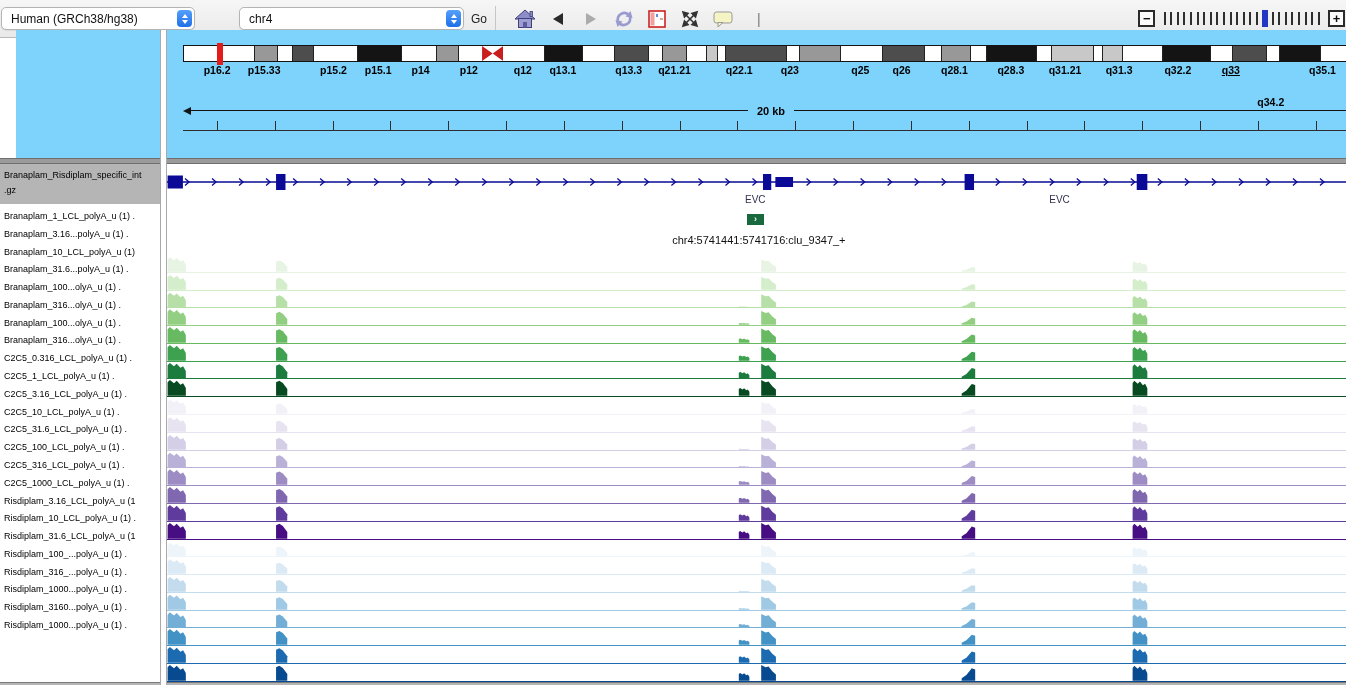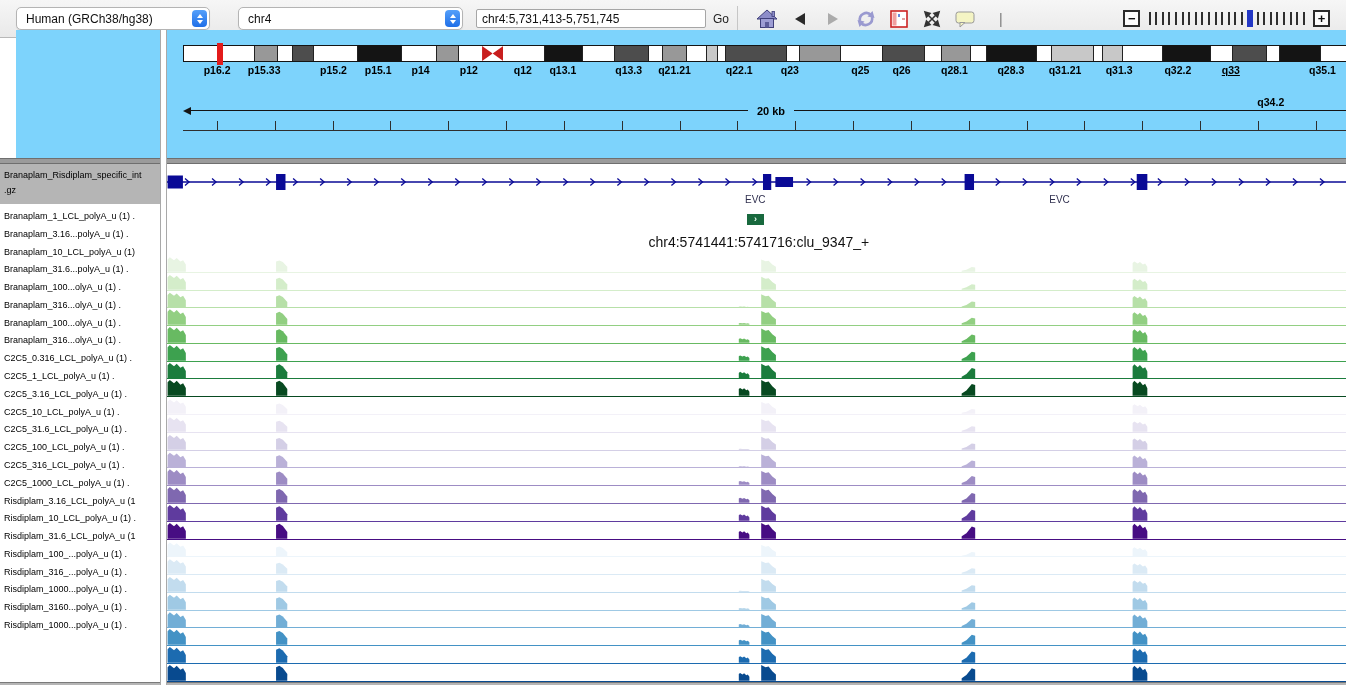--- a/index.html
+++ b/index.html
@@ -2,32 +2,32 @@
 <html><head>
 <meta charset="utf-8">
 <style>
   html,body{margin:0;padding:0}
   body{width:1346px;height:685px;position:relative;overflow:hidden;background:#fff;
        font-family:"Liberation Sans",sans-serif;-webkit-font-smoothing:antialiased}
 
   
   .toolbar{position:absolute;top:0;left:0;right:0;height:38px;box-sizing:border-box;
     background:linear-gradient(#f6f6f6,#e9e9e9);border-bottom:1px solid #b8b8b8;
-    display:flex;align-items:center;padding:0 16px}
+    display:flex;align-items:center;padding:0 1px}
   .mac-select{height:21px;background:#fff;border:1px solid #b4b4b4;border-radius:5px;
     display:flex;align-items:center;font-size:12px;color:#111;padding-left:9px;
     box-shadow:0 1px 1px rgba(0,0,0,.08)}
   .stepper{width:15px;height:17px;border-radius:4px;margin-left:auto;margin-right:2px;
     background:linear-gradient(#55a0fa,#1f6fe8);display:flex;flex-direction:column;
     align-items:center;justify-content:center;gap:2px}
   .stepper i{display:block;width:0;height:0;border-left:3.5px solid transparent;border-right:3.5px solid transparent}
   .stepper .up{border-bottom:4px solid #fff}
   .stepper .dn{border-top:4px solid #fff}
   .sel-genome{width:183px}
-  .sel-chrom{width:214px;margin-left:28px}
+  .sel-chrom{width:214px;margin-left:44px}
   .locus{width:218px;height:17px;border:1px solid #a6a6a6;border-radius:2px;font-size:12px;
     font-family:"Liberation Sans",sans-serif;padding:0 5px;margin-left:13px;background:#fff;color:#111}
   .go{font-size:12px;color:#222;margin:0 8px 0 7px}
   .tsep{width:1px;height:26px;background:#c6c6c6;margin-right:12px}
   .ticon{width:24px;height:24px;display:flex;align-items:center;justify-content:center;margin:0 4.5px}
   .pipe{color:#777;font-size:14px;margin-left:18px}
   .zoomctl{margin-left:auto;display:flex;align-items:center}
   .zbox{width:13px;height:13px;border:2px solid #2b2b2b;background:#fcfcfc;display:flex;
     align-items:center;justify-content:center;font-size:13px;font-weight:bold;color:#111;line-height:1}
   #zticks{display:flex;align-items:center;margin:0 6px}
@@ -71,21 +71,21 @@
   .sb-refseq{height:47px;padding:17px 0 0 4px;box-sizing:border-box}
   .sb-sel{height:40px;background:#b5b5b5;padding:4px 16px 0 4px;box-sizing:border-box;line-height:15px;margin-bottom:4px;overflow:hidden;white-space:nowrap}
   .sb-cov{height:17.7917px;line-height:17.7917px;padding-left:4px;white-space:nowrap;overflow:hidden}
   .tmain{position:absolute;left:167px;right:0;top:0;height:100%}
   .row-refseq{position:relative;height:47px}
   .row-refseq svg{position:absolute;inset:0;width:100%;height:100%;display:block}
   .gene-label{position:absolute;top:30px;transform:translateX(-50%);font-size:10px;color:#30304f}
   .row-feature{position:relative;height:44px}
   .feat{position:absolute;top:3px;height:11px;width:17px;background:#18693e;color:#eafff2;
     font-size:9px;line-height:11px;text-align:center;font-weight:bold}
-  .featlbl{position:absolute;top:23px;transform:translateX(-50%);font-size:14px;color:#111;white-space:nowrap}
+  .featlbl{position:absolute;top:23px;transform:translateX(-50%);font-size:11px;color:#111;white-space:nowrap}
   .cov-row{position:relative;height:17.7917px;box-sizing:border-box;border-bottom:1px solid #ccc}
   .cov-row svg{width:100%;height:100%;display:block}
   .footer{position:absolute;top:682px;left:0;width:100%;height:3px;background:#b5b5b5;border-top:1px solid #7a7a7a;box-sizing:border-box}
 </style>
 </head>
 <body>
 
 <div class="toolbar">
   <div class="mac-select sel-genome">
     <span>Human (GRCh38/hg38)</span>
@@ -94,21 +94,20 @@
         <i class="dn"></i>
       </span>
   </div>
   <div class="mac-select sel-chrom">
     <span>chr4</span>
     <span class="stepper">
         <i class="up"></i>
         <i class="dn"></i>
       </span>
   </div>
-  <input class="locus" value="chr4:5,731,413-5,751,745" style="">
   <span class="go">Go</span>
   <span class="tsep"></span>
 
   <span class="ticon">
     <svg width="22" height="20" viewBox="0 0 22 20">
       <polygon points="11,1 21,10 1,10" fill="#8d8dc9" stroke="#3f3f7a" stroke-width="1"></polygon>
       <rect x="4.5" y="9.5" width="13" height="9" fill="#9d9dd4" stroke="#3f3f7a" stroke-width="1"></rect>
       <rect x="9" y="13" width="4" height="5.5" fill="#5c5c9a"></rect>
       <rect x="16" y="2.5" width="2.5" height="5" fill="#8d8dc9" stroke="#3f3f7a" stroke-width="0.8"></rect>
     </svg>

